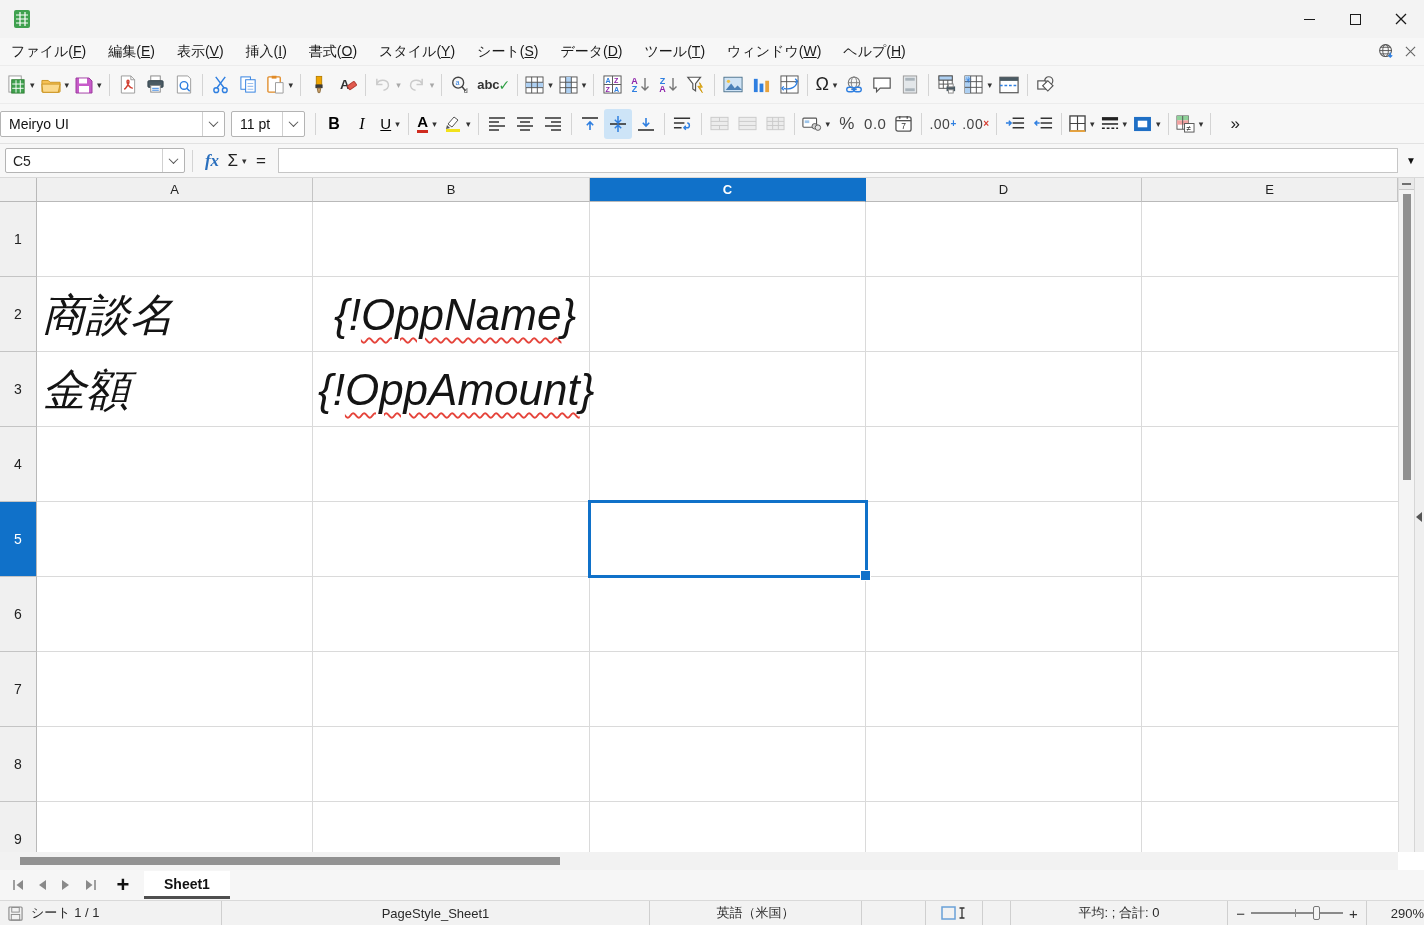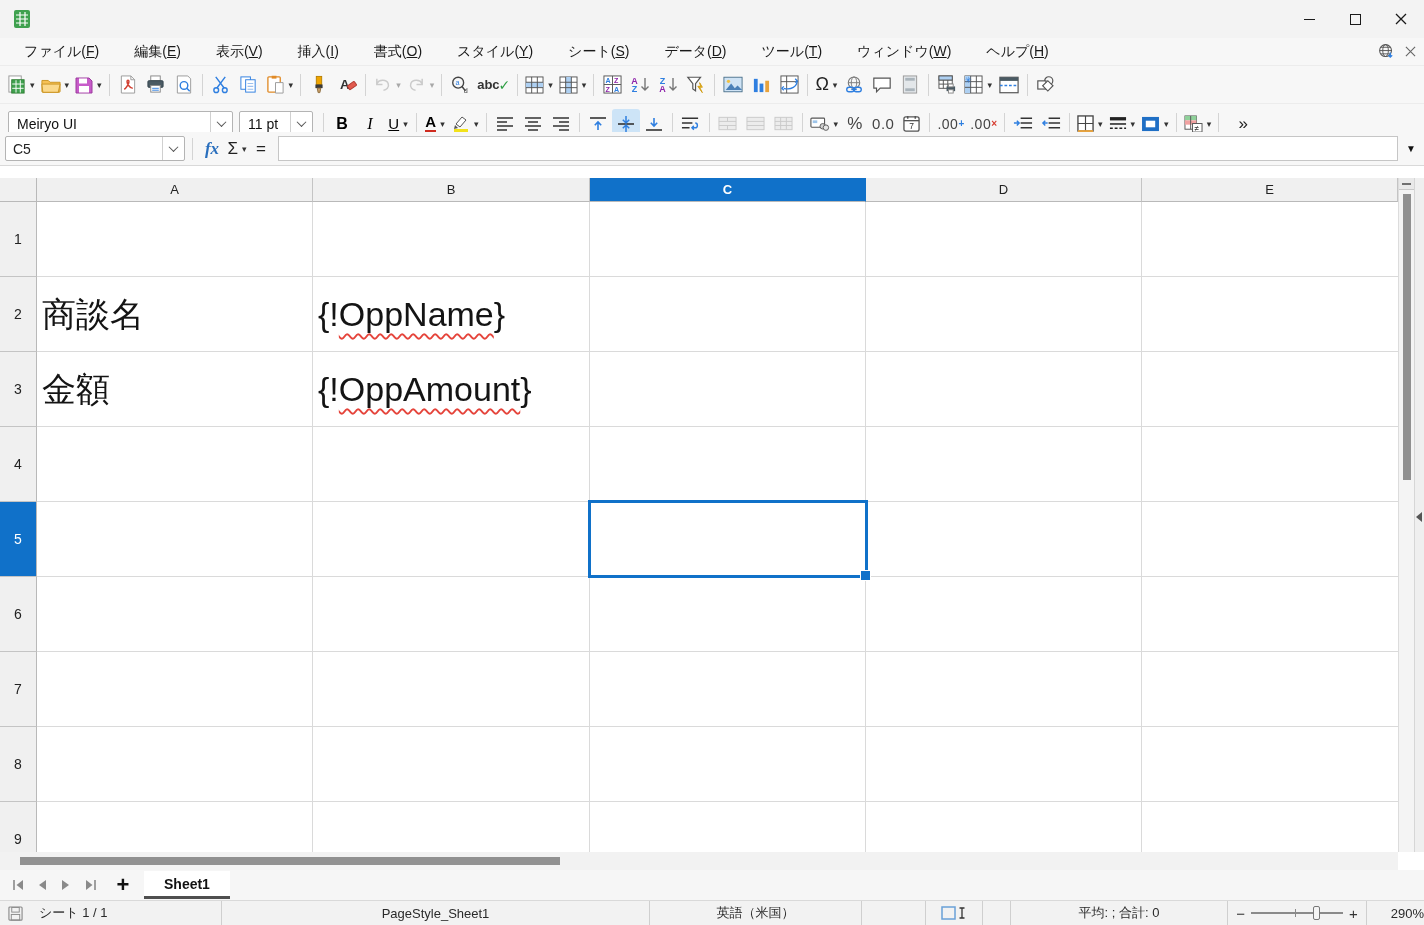--- a/index.html
+++ b/index.html
@@ -5,82 +5,82 @@
   *{box-sizing:border-box;margin:0;padding:0;font-family:"Liberation Sans","DejaVu Sans",sans-serif;}
   html,body{width:1424px;height:925px;}
   body{position:relative;overflow:hidden;background:#fff;font-size:13px;color:#222;}
   
   #titlebar{position:absolute;left:0;top:0;width:1424px;height:38px;background:#f3f3f3;display:flex;align-items:center;}
   #titlebar .title{font-size:14px;color:#1c1c1c;margin-left:10px;}
   .winctl{width:46px;height:38px;display:flex;align-items:center;justify-content:center;}
   #titlebar .spacer{flex:1;}
   
   #menubar{position:absolute;left:0;top:38px;width:1424px;height:28px;background:#f7f7f7;display:flex;align-items:center;border-bottom:1px solid #ececec;}
-  .menu-item{padding:3px 11px;font-size:14px;color:#1a1a1a;white-space:nowrap;margin-left:13px;}
+  .menu-item{padding:3px 11px;font-size:14px;color:#1a1a1a;white-space:nowrap;}
   .menu-item .key{text-decoration:underline;}
   #menubar .spacer{flex:1;}
   #menubar .mright{display:flex;align-items:center;gap:10px;padding-right:8px;}
   
   #toolbar1{position:absolute;left:0;top:66px;width:1424px;height:38px;background:#f7f7f7;display:flex;align-items:center;padding-left:4px;border-bottom:1px solid #ececec;}
-  #toolbar2{position:absolute;left:0;top:104px;width:1424px;height:40px;background:#f7f7f7;display:flex;align-items:center;padding-left:8px;border-bottom:1px solid #e2e2e2;}
+  #toolbar2{position:absolute;left:0;top:104px;width:1424px;height:40px;background:#f7f7f7;display:flex;align-items:center;border-bottom:1px solid #e2e2e2;}
   .tb{height:30px;min-width:28px;display:flex;align-items:center;justify-content:center;background:transparent;border:none;border-radius:3px;padding:0 3px;gap:2px;position:relative;}
   .tb.dd::after{content:"▾";font-size:9px;color:#333;margin-left:2px;}
   .tb.disabled{opacity:.4;}
   .tb.toggle-active{background:#cde4f7;}
   .sep{width:1px;height:22px;background:#d4d4d4;margin:0 4px;flex:none;}
   .combo{display:flex;align-items:center;height:26px;border:1px solid #b4b4b4;background:#fff;border-radius:2px;margin-right:6px;}
   .combo .ctext{padding:0 8px;font-size:14px;color:#111;}
   .combo .cbtn{width:22px;height:24px;border-left:1px solid #d0d0d0;display:flex;align-items:center;justify-content:center;}
   .chev{width:7px;height:7px;border-right:1.6px solid #555;border-bottom:1.6px solid #555;transform:rotate(45deg) translate(-1px,-1px);}
   .bold-b{font-weight:bold;font-size:16px;}
   .ital-i{font-style:italic;font-family:"Liberation Serif",serif;font-size:16px;}
   .und-u{text-decoration:underline;font-size:15px;}
   .fontA{font-weight:bold;font-size:15px;border-bottom:3px solid #cf2b1f;line-height:1.05;}
   .numfmt{font-size:14px;color:#444;letter-spacing:.5px;}
   .decsym{font-size:10px;font-weight:bold;margin-left:-2px;}
   .blue{color:#2f7fe0;} .red{color:#d63c30;} .purple{color:#8e24aa;}
   
-  #formulabar{position:absolute;left:0;top:132px;width:1424px;height:34px;background:#f7f7f7;display:flex;align-items:center;padding-left:5px;border-bottom:1px solid #d9d9d9;}
+  #formulabar{position:absolute;left:0;top:144px;width:1424px;height:34px;background:#f7f7f7;display:flex;align-items:center;padding-left:5px;border-bottom:1px solid #d9d9d9;}
   #namebox{width:180px;height:25px;background:#fff;border:1px solid #b4b4b4;border-radius:2px;display:flex;align-items:center;}
   #namebox .ctext{flex:1;padding:0 7px;font-size:14px;}
   .fxbtn{font-family:"Liberation Serif",serif;font-style:italic;font-weight:bold;color:#2a6fbd;font-size:17px;}
   .sigma{font-size:17px;color:#222;}
   .equals{font-size:17px;color:#222;}
   #formula-input{flex:1;height:25px;background:#fff;border:1px solid #c6c6c6;margin-left:6px;}
   #fb-expand{width:26px;display:flex;align-items:center;justify-content:center;font-size:10px;color:#111;}
   
   #sheet{position:absolute;left:0;top:178px;width:1398px;height:674px;background:#fff;overflow:hidden;}
   .corner{position:absolute;left:0;top:0;width:37px;height:24px;background:#f0f0f0;border-right:1px solid #b9b9b9;border-bottom:1px solid #b9b9b9;}
   .colhdr{position:absolute;top:0;height:24px;background:#f0f0f0;border-right:1px solid #c4c4c4;border-bottom:1px solid #b9b9b9;display:flex;align-items:center;justify-content:center;font-size:13px;color:#222;}
   .colhdr.sel{background:#1071c9;color:#fff;font-weight:bold;border-right:1px solid #1071c9;}
   .rowhdr{position:absolute;left:0;width:37px;background:#f0f0f0;border-right:1px solid #b9b9b9;border-bottom:1px solid #c4c4c4;display:flex;align-items:center;justify-content:center;font-size:14px;color:#222;}
   .rowhdr.sel{background:#1071c9;color:#fff;}
   .gline{position:absolute;background:#dadada;}
-  .cellv{position:absolute;height:75px;line-height:75px;font-size:34px;color:#141414;white-space:nowrap;letter-spacing:0;}
+  .cellv{position:absolute;height:75px;line-height:75px;font-size:44px;color:#141414;white-space:nowrap;letter-spacing:0;font-style:italic;}
   .squig{text-decoration:underline;text-decoration-style:wavy;text-decoration-color:#e5443b;text-decoration-thickness:1.5px;text-underline-offset:7px;}
   #selbox{position:absolute;left:588px;top:322px;width:280px;height:78px;border:3px solid #1071c9;}
   #selhandle{position:absolute;right:-6px;bottom:-6px;width:11px;height:11px;background:#1071c9;border:1px solid #fff;}
   
   #vscroll{position:absolute;left:1398px;top:178px;width:16px;height:674px;background:#f4f4f4;border-left:1px solid #dcdcdc;}
   #vscroll .split{position:absolute;left:0;top:0;width:15px;height:12px;background:#e9e9e9;border-bottom:1px solid #c9c9c9;}
   #vscroll .split i{display:block;width:9px;height:2px;background:#6f6f6f;margin:5px auto 0;}
   #vthumb{position:absolute;left:4px;top:16px;width:8px;height:286px;background:#909090;}
   #sidebar-strip{position:absolute;left:1414px;top:178px;width:10px;height:674px;background:#efefef;border-left:1px solid #d6d6d6;}
   #sidebar-arrow{position:absolute;left:1px;top:334px;width:0;height:0;border-top:5px solid transparent;border-bottom:5px solid transparent;border-right:6px solid #555;}
   #hscroll{position:absolute;left:0;top:852px;width:1398px;height:18px;background:#f2f2f2;}
   #hthumb{position:absolute;left:20px;top:5px;width:540px;height:8px;background:#909090;}
   
   #tabbar{position:absolute;left:0;top:870px;width:1424px;height:30px;background:#f6f6f6;display:flex;align-items:center;padding-left:6px;}
   .navbtn{width:24px;height:24px;display:flex;align-items:center;justify-content:center;}
   #addsheet{width:30px;height:26px;display:flex;align-items:center;justify-content:center;font-size:22px;font-weight:600;color:#111;margin:0 6px;}
   #tab-sheet1{height:28px;padding:0 20px;background:#fff;display:flex;align-items:center;font-size:14px;font-weight:700;color:#111;border-bottom:3px solid #4f4f4f;}
   
   #statusbar{position:absolute;left:0;top:900px;width:1424px;height:25px;background:#f2f2f2;border-top:1px solid #d9d9d9;display:flex;align-items:stretch;font-size:13px;color:#2a2a2a;}
   .seg{display:flex;align-items:center;justify-content:center;border-right:1px solid #cfcfcf;white-space:nowrap;}
-  .seg.left{justify-content:flex-start;padding-left:8px;gap:16px;}
+  .seg.left{justify-content:flex-start;padding-left:8px;gap:8px;}
   .seg:last-child{border-right:none;}
   #zoomslider{display:flex;align-items:center;gap:6px;}
   #ztrack{position:relative;width:92px;height:2px;background:#8a8a8a;}
   #ztick{position:absolute;left:44px;top:-3px;width:1px;height:8px;background:#8a8a8a;}
   #zthumb{position:absolute;left:62px;top:-6px;width:7px;height:14px;background:#f4f4f4;border:1px solid #777;border-radius:2px;}
   svg{display:block;}
 </style>
 </head>
 <body>
 
@@ -624,21 +624,21 @@
   <div class="gline" style="left:37px;top:98px;width:1361px;height:1px"></div>
   <div class="gline" style="left:37px;top:173px;width:1361px;height:1px"></div>
   <div class="gline" style="left:37px;top:248px;width:1361px;height:1px"></div>
   <div class="gline" style="left:37px;top:323px;width:1361px;height:1px"></div>
   <div class="gline" style="left:37px;top:398px;width:1361px;height:1px"></div>
   <div class="gline" style="left:37px;top:473px;width:1361px;height:1px"></div>
   <div class="gline" style="left:37px;top:548px;width:1361px;height:1px"></div>
   <div class="gline" style="left:37px;top:623px;width:1361px;height:1px"></div>
 
   <div class="cellv" style="left:42px;top:99px">商談名</div>
-  <div class="cellv" style="left:318px;top:99px"><span>{!</span><span class="squig">OppName</span><span>}</span></div>
+  <div class="cellv" style="left:334px;top:99px"><span>{!</span><span class="squig">OppName</span><span>}</span></div>
   <div class="cellv" style="left:42px;top:174px">金額</div>
   <div class="cellv" style="left:318px;top:174px"><span>{!</span><span class="squig">OppAmount</span><span>}</span></div>
 
   <div id="selbox">
     <div id="selhandle"></div>
   </div>
 </div>
 
 <div id="vscroll">
   <span class="split">

